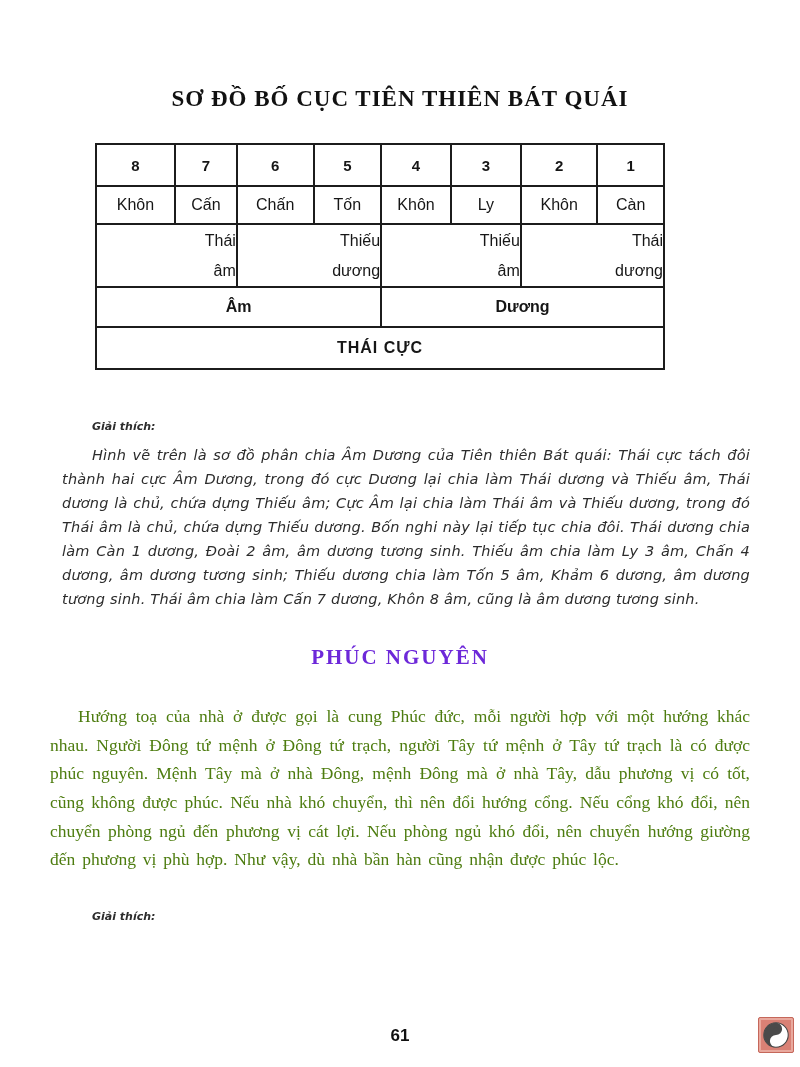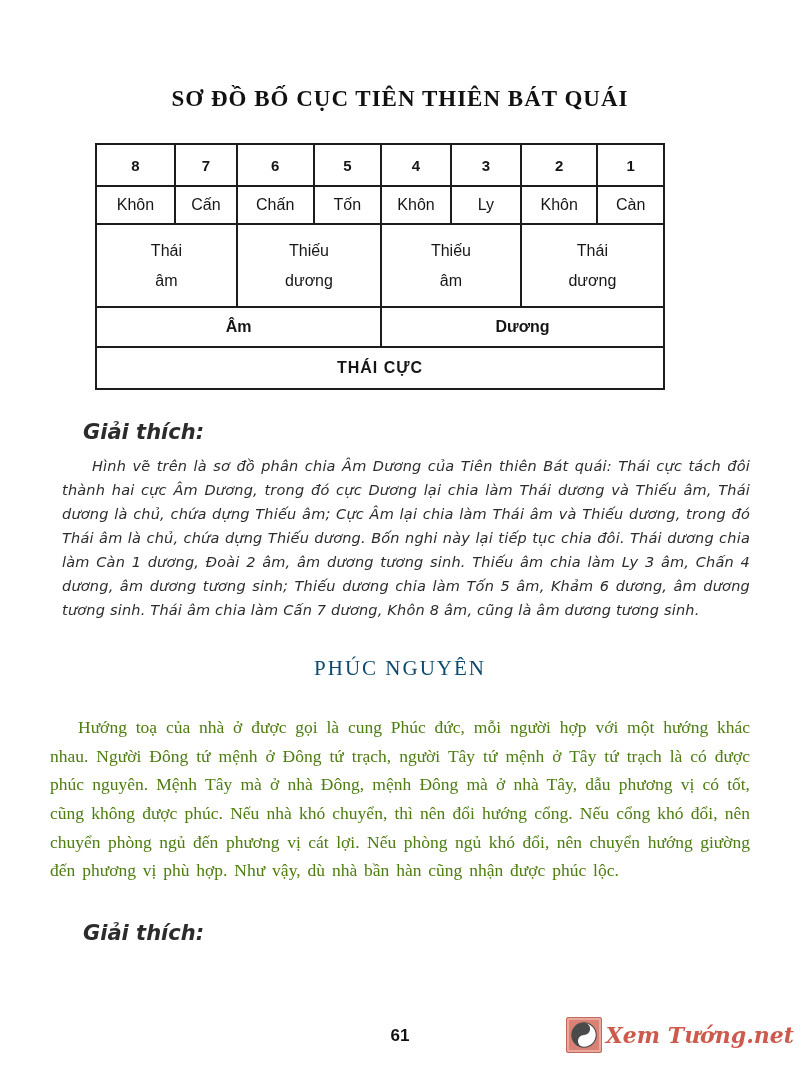--- a/index.html
+++ b/index.html
@@ -19,40 +19,40 @@
     position:absolute; left:95px; top:143px; width:570px;
     border-collapse:collapse; table-layout:fixed;
     font-family:"Liberation Sans", sans-serif; color:#161616;
   }
   .bagua-table td {
     border:2px solid #1c1c1c; text-align:center; vertical-align:middle;
     font-size:16px;
   }
   .row-numbers td { height:42px; font-weight:bold; font-size:15px; }
   .row-trigrams td { height:38px; }
-  .row-four td { height:83px; line-height:1.1; }
+  .row-four td { height:63px; line-height:1.1;text-align:right; }
   .row-four .cell-line { display:block; padding:6px 0; }
   .row-poles td { height:40px; font-weight:bold; }
   .row-supreme td { height:42px; font-weight:bold; letter-spacing:1px;text-align:center; }
   
   .content { position:absolute; left:50px; right:50px; top:420px; }
   .hand {
     font-family:"DejaVu Sans", sans-serif; font-style:italic;
     color:#2c2c2c;
   }
   .hand-label {
-    font-size:21px; font-weight:bold; margin-left:33px; margin-bottom:10px;
+    font-size:11px; font-weight:bold; margin-left:42px; margin-bottom:10px;
   }
   .hand-para {
     font-size:14.5px; line-height:1.66; text-align:justify;
     text-indent:30px; letter-spacing:0.2px;margin-left:12px;
   }
   .section-heading {
     text-align:center; font-family:"Liberation Serif", serif;
-    font-weight:normal; font-size:21px; letter-spacing:2px; color:#0c4a6e;
+    font-weight:bold; font-size:21px; letter-spacing:2px; color:#6d28d9;
     margin-top:34px;
   }
   .serif-para {
     margin-top:32px; font-size:17.5px; line-height:1.63; text-align:justify;
     text-indent:28px; word-spacing:2.5px; color:#4d7c0f;
   }
   .gap-1 { margin-top:36px; }
   
   .page-number {
     position:absolute; left:0; right:0; top:1026px; text-align:center;
@@ -162,16 +162,15 @@
 
   <div class="watermark">
     <span class="wm-icon-box">
       <svg width="26" height="26" viewBox="0 0 100 100" aria-hidden="true">
         <circle cx="50" cy="50" r="47" fill="#ffffff" stroke="#444" stroke-width="4"></circle>
         <path d="M50,3 a47,47 0 1 0 0,94 a23.5,23.5 0 0 1 0,-47 a23.5,23.5 0 0 0 0,-47" fill="#4a4a4a"></path>
         <circle cx="50" cy="26.5" r="8" fill="#4a4a4a"></circle>
         <circle cx="50" cy="73.5" r="8" fill="#ffffff"></circle>
       </svg>
     </span>
-    <span class="wm-text">Xem Tướng.net</span>
   </div>
 
 </div>
 
 </body></html>

